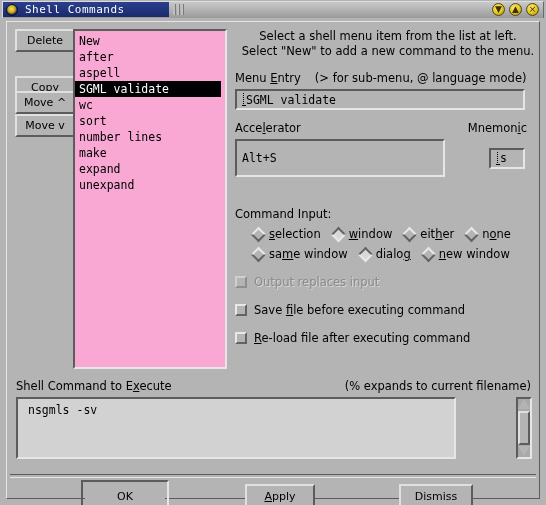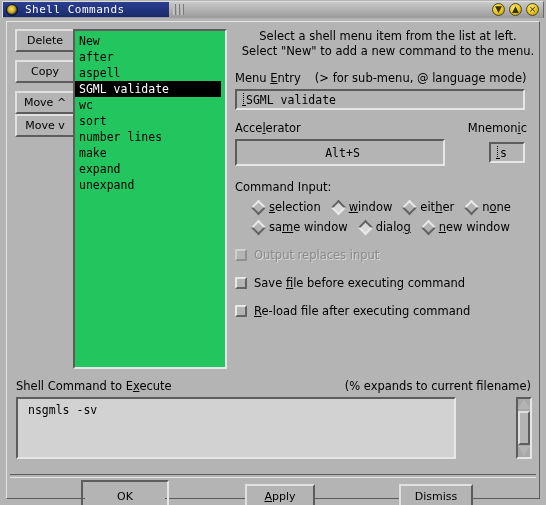--- a/index.html
+++ b/index.html
@@ -110,29 +110,29 @@
     padding: 0;
     display: flex; align-items: center; justify-content: center;
   }
 
   
   .sidebtn {
     position: absolute; left: 8px;
     width: 60px; height: 23px;
   }
   #btn-delete { top: 7px; }
-  #btn-copy   { top: 38px; }
+  #btn-copy   { top: 54px; }
   #btn-moveup { top: 69px; }
   #btn-movedn { top: 92px; }
 
   
   #listbox {
     position: absolute; left: 66px; top: 7px;
     width: 154px; height: 340px;
-    background: #22c55e;
+    background: #f9a8d4;
     border-top: 2px solid #5c5c5c;
     border-left: 2px solid #5c5c5c;
     border-right: 2px solid #e6e6e6;
     border-bottom: 2px solid #e6e6e6;
     box-sizing: border-box;
     overflow: hidden;
     padding: 2px 4px 0 0;
   }
   .litem {
     font-family: "DejaVu Sans Mono", monospace;
@@ -401,30 +401,30 @@
       <div class="textfield" style="margin-top:4px; width:290px; height:21px;">
         <span class="caret"></span>
           <span>SGML validate</span>
       </div>
 
       <div style="margin-top:11px; display:flex; align-items:baseline;">
         <div class="fieldlabel"><span>Acce</span><span class="ul">l</span><span>erator</span></div>
         <div class="fieldlabel" style="margin-left:167px;"><span>Mnemon</span><span class="ul">i</span><span>c</span></div>
       </div>
       <div style="margin-top:4px; display:flex; align-items:center;">
-        <div class="textfield" style="width:210px; height:27px;justify-content:center;">
+        <div class="textfield" style="width:210px; height:38px;">
           <span>Alt+S</span>
         </div>
         <div class="textfield" style="width:36px; height:21px; margin-left:44px;">
           <span class="caret"></span>
             <span>s</span>
         </div>
       </div>
 
-      <div class="fieldlabel" style="margin-top:14px;">Command Input:</div>
+      <div class="fieldlabel" style="margin-top:30px;">Command Input:</div>
       <div class="radiorow" id="radios-input" style="margin-top:6px; margin-left:18px;">
           <div class="radio">
             <div class="diamond"></div>
             <span class="rlabel"><span class="ul">s</span>election</span>
           </div>
           <div class="radio">
             <div class="diamond on"></div>
             <span class="rlabel"><span class="ul">w</span>indow</span>
           </div>
           <div class="radio">

